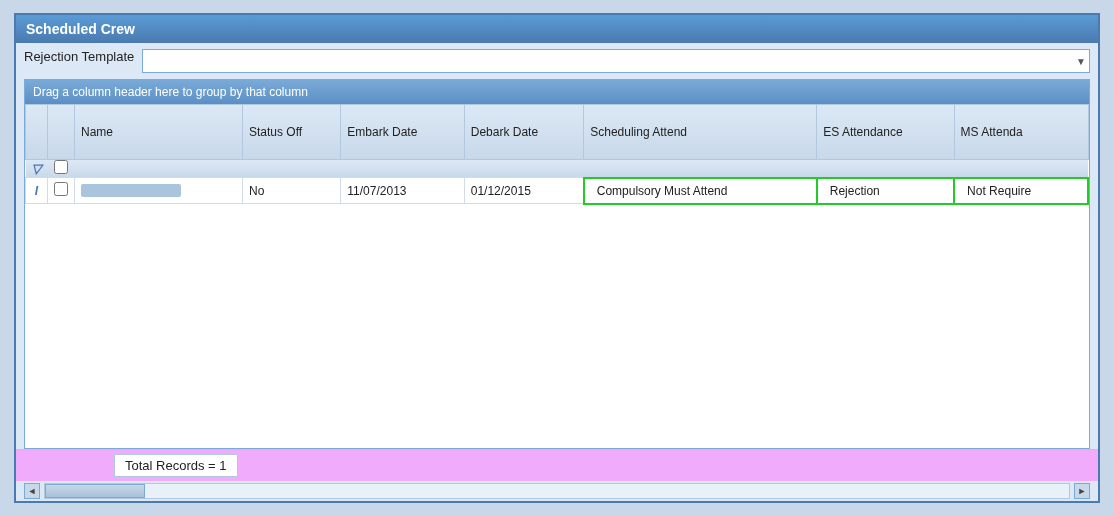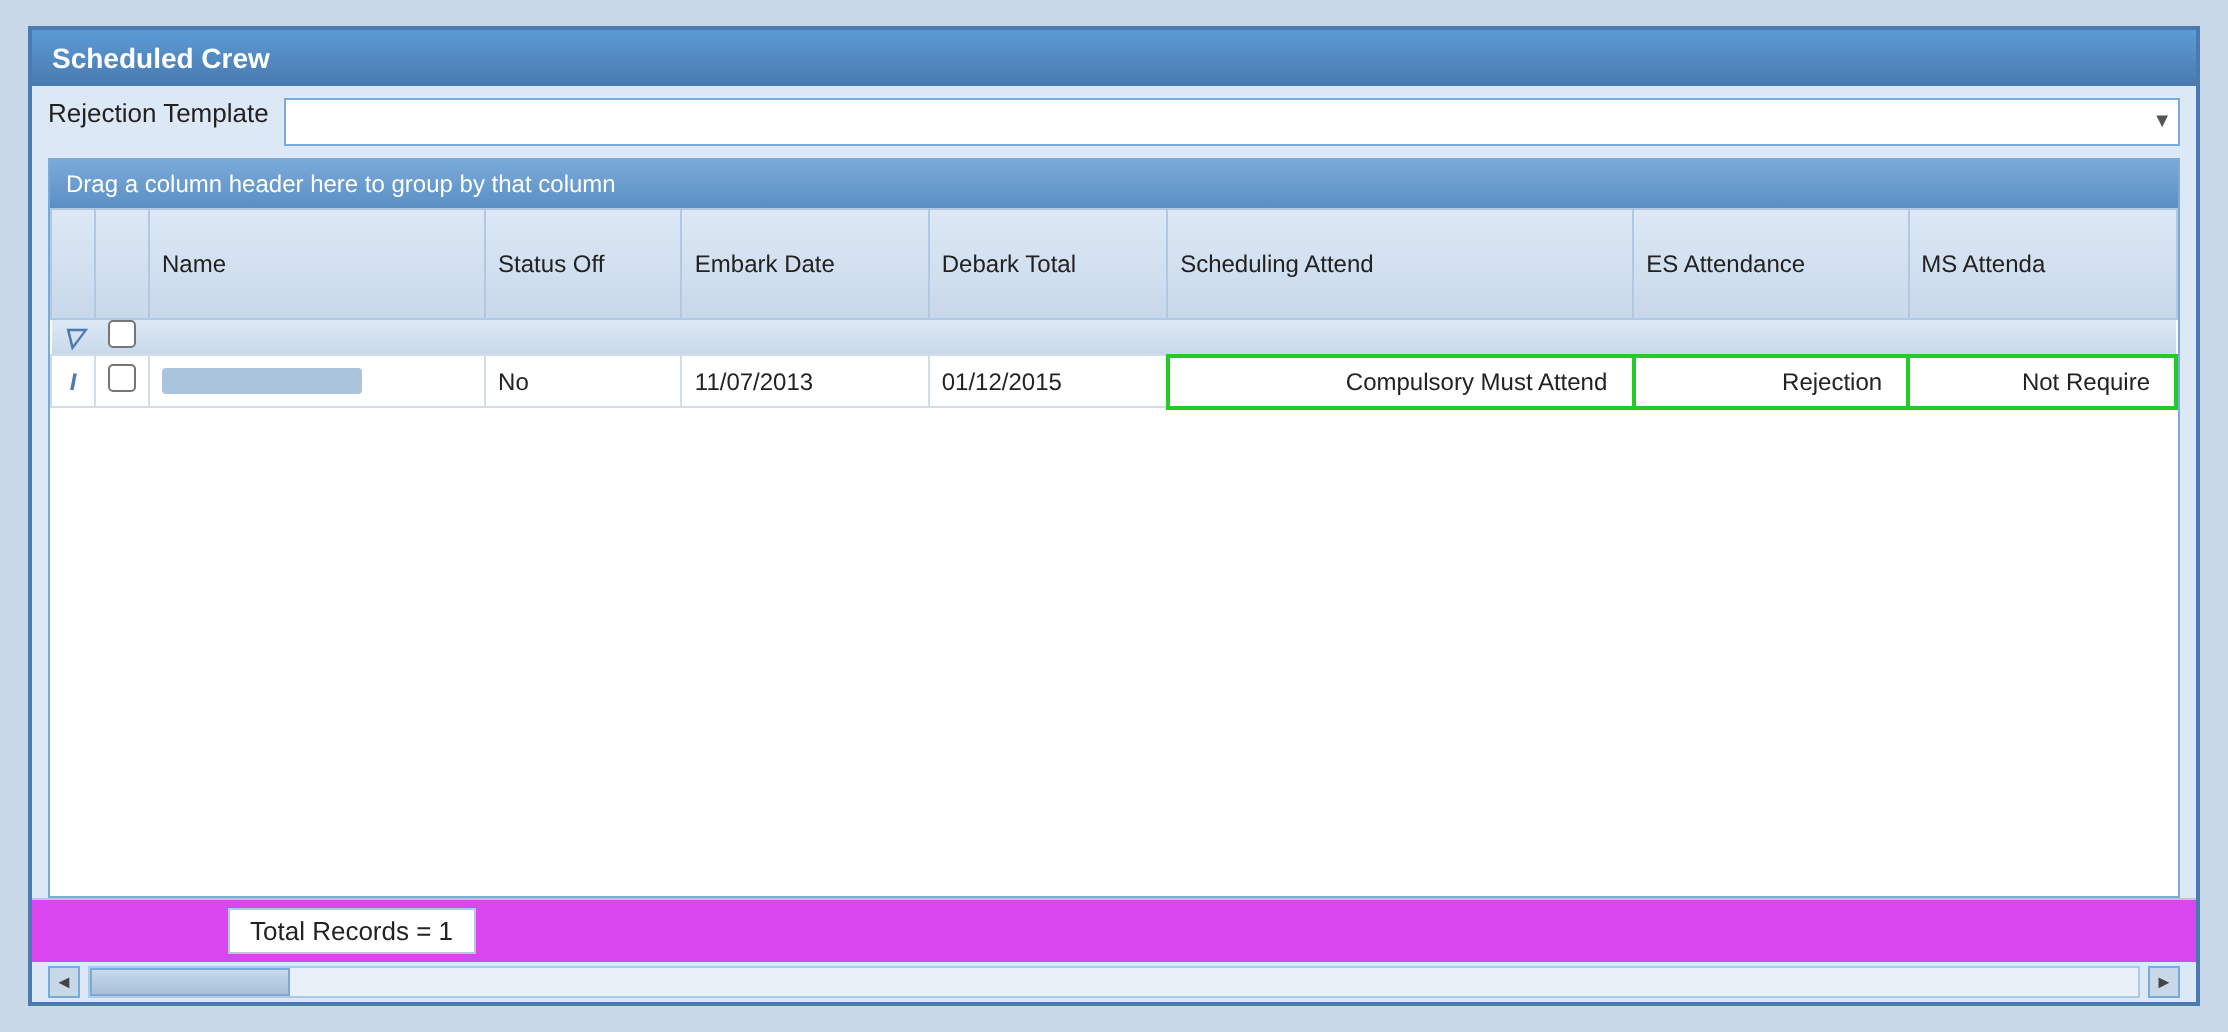--- a/index.html
+++ b/index.html
@@ -128,36 +128,35 @@
       width: 14px;
       height: 14px;
     }
     .filter-icon {
       color: #4a7aaf;
       font-size: 13px;
     }
     .highlighted-row td.highlighted {
       border: 2px solid #22cc22;
       padding: 2px 12px;
-      text-align: right;
     }
     .blurred-text {
       background: #aac4de;
       color: #aac4de;
       border-radius: 2px;
       min-width: 100px;
       display: inline-block;
       height: 13px;
       user-select: none;
     }
     .status-footer {
       display: flex;
       align-items: center;
       padding: 4px 8px;
-      background: #d946ef;
+      background: #f0abfc;
       border-top: 1px solid #b0c8e0;
       flex-shrink: 0;
     }
     .total-records-box {
       border: 1px solid #b0c8e0;
       background: white;
       padding: 3px 10px;
       font-size: 13px;
       color: #222;
       margin-left: 90px;
@@ -225,21 +224,21 @@
 
     <div class="grid-table-wrapper">
       <table>
         <thead>
           <tr>
             <th></th>
             <th></th>
             <th>Name</th>
             <th>Status Off</th>
             <th>Embark Date</th>
-            <th>Debark Total</th>
+            <th>Debark Date</th>
             <th>Scheduling Attend</th>
             <th>ES Attendance</th>
             <th>MS Attenda</th>
           </tr>
 
           <tr>
             <td class="icon-cell">
               <span class="filter-icon">▽</span>
             </td>
             <td class="checkbox-cell">

